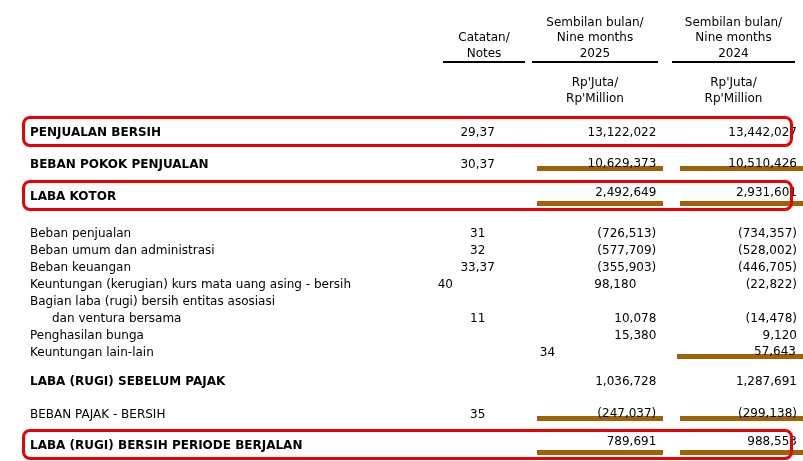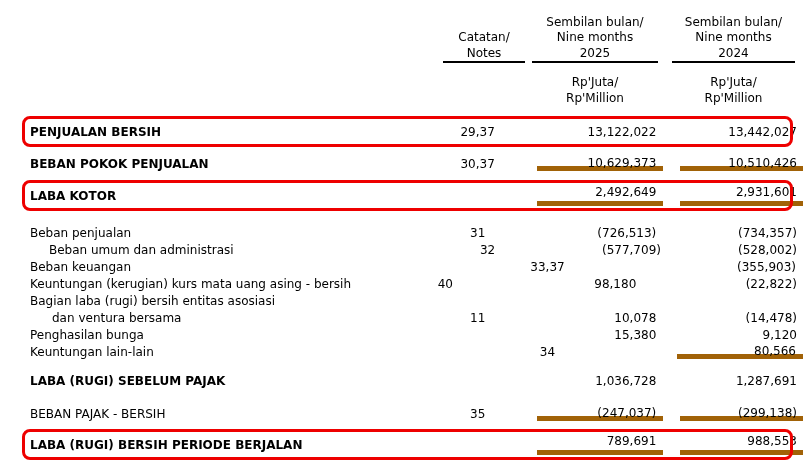--- a/index.html
+++ b/index.html
@@ -122,35 +122,38 @@
       <div class="row" style="height: 17px; margin-top: 14px;">
         <div class="c-label">Beban penjualan</div>
         <div class="c-note">31</div>
         <div class="c-v1">
           <span class="val">(726,513)</span>
         </div>
         <div class="c-v2">
           <span class="val">(734,357)</span>
         </div>
       </div>
-      <div class="row" style="height: 17px; padding-left: 19px;">
+      <div class="row" style="height: 17px;">
         <div class="c-label">Beban umum dan administrasi</div>
         <div class="c-note">32</div>
         <div class="c-v1">
           <span class="val">(577,709)</span>
         </div>
         <div class="c-v2">
           <span class="val">(528,002)</span>
         </div>
       </div>
       <div class="row" style="height: 17px;">
         <div class="c-label">Beban keuangan</div>
         <div class="c-note">33,37</div>
         <div class="c-v1">
           <span class="val">(355,903)</span>
+        </div>
+        <div class="c-v2">
+          <span class="val">(446,705)</span>
         </div>
       </div>
       <div class="row" style="height: 17px; gap: 46px;">
         <div class="c-label">Keuntungan (kerugian) kurs mata uang asing - bersih</div>
         <div class="c-note">40</div>
         <div class="c-v1">
           <span class="val">98,180</span>
         </div>
         <div class="c-v2">
           <span class="val">(22,822)</span>
@@ -183,21 +186,21 @@
           <span class="val">15,380</span>
         </div>
         <div class="c-v2">
           <span class="val">9,120</span>
         </div>
       </div>
       <div class="row ruled" style="height: 17px;">
         <div class="c-label">Keuntungan lain-lain</div>
         <div class="c-note">34</div>
         <div class="c-v1">
-          <span class="val">80,566</span>
+          <span class="val">57,643</span>
         </div>
       </div>
       <div class="row b" style="height: 17px; margin-top: 12px;">
         <div class="c-label">LABA (RUGI) SEBELUM PAJAK</div>
         <div class="c-note"></div>
         <div class="c-v1">
           <span class="val">1,036,728</span>
         </div>
         <div class="c-v2">
           <span class="val">1,287,691</span>

